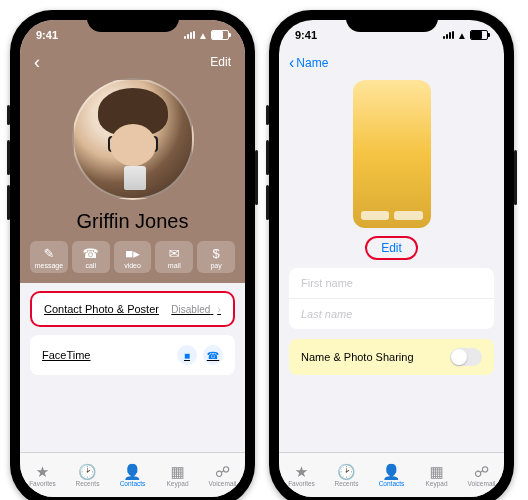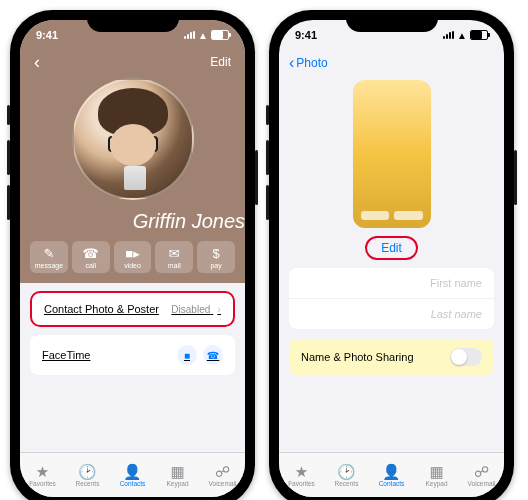--- a/index.html
+++ b/index.html
@@ -82,21 +82,21 @@
     width:118px; height:118px; border-radius:50%;
     background: radial-gradient(circle at 35% 30%, #efdcc9 0 20%, #d9b896 38%, #7a5a42 60%, #3b2a1e 100%);
     position:relative; overflow:hidden; border:2px solid rgba(255,255,255,.4);
   }
   .avatar::before{content:'';position:absolute;left:24px;top:8px;width:70px;height:48px;border-radius:50% 50% 40% 40%;background:#4a3222;}
   .avatar::after{content:'';position:absolute;left:36px;top:44px;width:46px;height:42px;border-radius:50%;background:#e8c7a8;}
   .glasses{position:absolute;left:34px;top:56px;width:50px;height:12px;}
   .glasses::before,.glasses::after{content:'';position:absolute;width:18px;height:12px;border:2px solid #1c1c1c;border-radius:4px;background:rgba(255,255,255,.1);}
   .glasses::after{right:0;}
   .cup{position:absolute;left:50px;top:86px;width:22px;height:24px;background:linear-gradient(#e8e8e8,#ccc);border-radius:3px 3px 2px 2px;}
-  .contact-name { text-align:right; font-size:20px; font-weight:300; margin-top:10px; color:#ffffff;font-style:italic; }
+  .contact-name { text-align:center; font-size:20px; font-weight:300; margin-top:10px; color:#000000; }
   .action-row { display:flex; gap:4px; padding:8px 10px 0; }
   .act-btn { flex:1; background:rgba(255,255,255,.22); border-radius:6px; padding:6px 0 4px; text-align:center; }
   .act-btn .ic { font-size:13px; line-height:1; color:#fff; }
   .act-btn .lbl { font-size:7px; color:#fff; margin-top:2px; }
 
   .scroll-area { flex:1; background:#f2f2f7; overflow:hidden; }
   .cell { background:#fff; margin:8px 10px 0; border-radius:8px; padding:10px 12px; font-size:11px; display:flex; align-items:center; justify-content:space-between;text-decoration:underline; }
   .cell.highlight { border:2px solid #e4002b; border-radius:10px; }
   .sub { color:#8e8e93; font-size:10px; }
   .chev { color:#c7c7cc; margin-left:4px; }
@@ -126,21 +126,21 @@
   }
   .poster::after{content:'';position:absolute;bottom:8px;left:8px;right:8px;height:10px;display:flex;}
   .pph{position:absolute;bottom:8px;left:8px;right:8px;display:flex;gap:5px;}
   .pph span{flex:1;height:9px;background:rgba(255,255,255,.7);border-radius:3px;}
   .edit-pill { display:flex; justify-content:center; margin-bottom:8px; }
   .edit-pill span {
     border:2px solid #e4002b; border-radius:14px;
     padding:3px 14px; font-size:12px; color:#007aff;
   }
   .input-grp { background:#fff; margin:0 10px 10px; border-radius:8px; }
-  .input-row { padding:9px 12px; font-size:11px; color:#c7c7cc; border-bottom:1px solid #efeff4;text-align:right; }
+  .input-row { padding:9px 12px; font-size:11px; color:#c7c7cc; border-bottom:1px solid #efeff4; }
   .input-row:last-child{border-bottom:none;font-style:italic;}
   .toggle-cell { background:#fef9c3; margin:0 10px; border-radius:8px; padding:9px 12px; display:flex; justify-content:space-between; align-items:center; font-size:11px; color:#000; }
   .switch { width:32px; height:18px; background:#e9e9eb; border-radius:9px; position:relative; }
   .switch::after{content:'';position:absolute;left:1px;top:1px;width:16px;height:16px;background:#fff;border-radius:50%;box-shadow:0 1px 2px rgba(0,0,0,.25);}
 </style>
 </head>
 <body>
 
 <div class="phone">
   <div class="side-btn sb-l1"></div>
@@ -259,21 +259,21 @@
             <span></span>
           </div>
         <span class="wifi-ic">▲</span>
         <div class="batt">
             <div class="batt-fill"></div>
           </div>
       </div>
     </div>
     <div class="nav2">
       <span style="font-size:16px;">‹</span>
-      <span>Photo</span>
+      <span>Name</span>
     </div>
 
     <div class="poster-area">
       <div class="poster">
         <div class="pph">
             <span></span>
             <span></span>
           </div>
       </div>
     </div>

